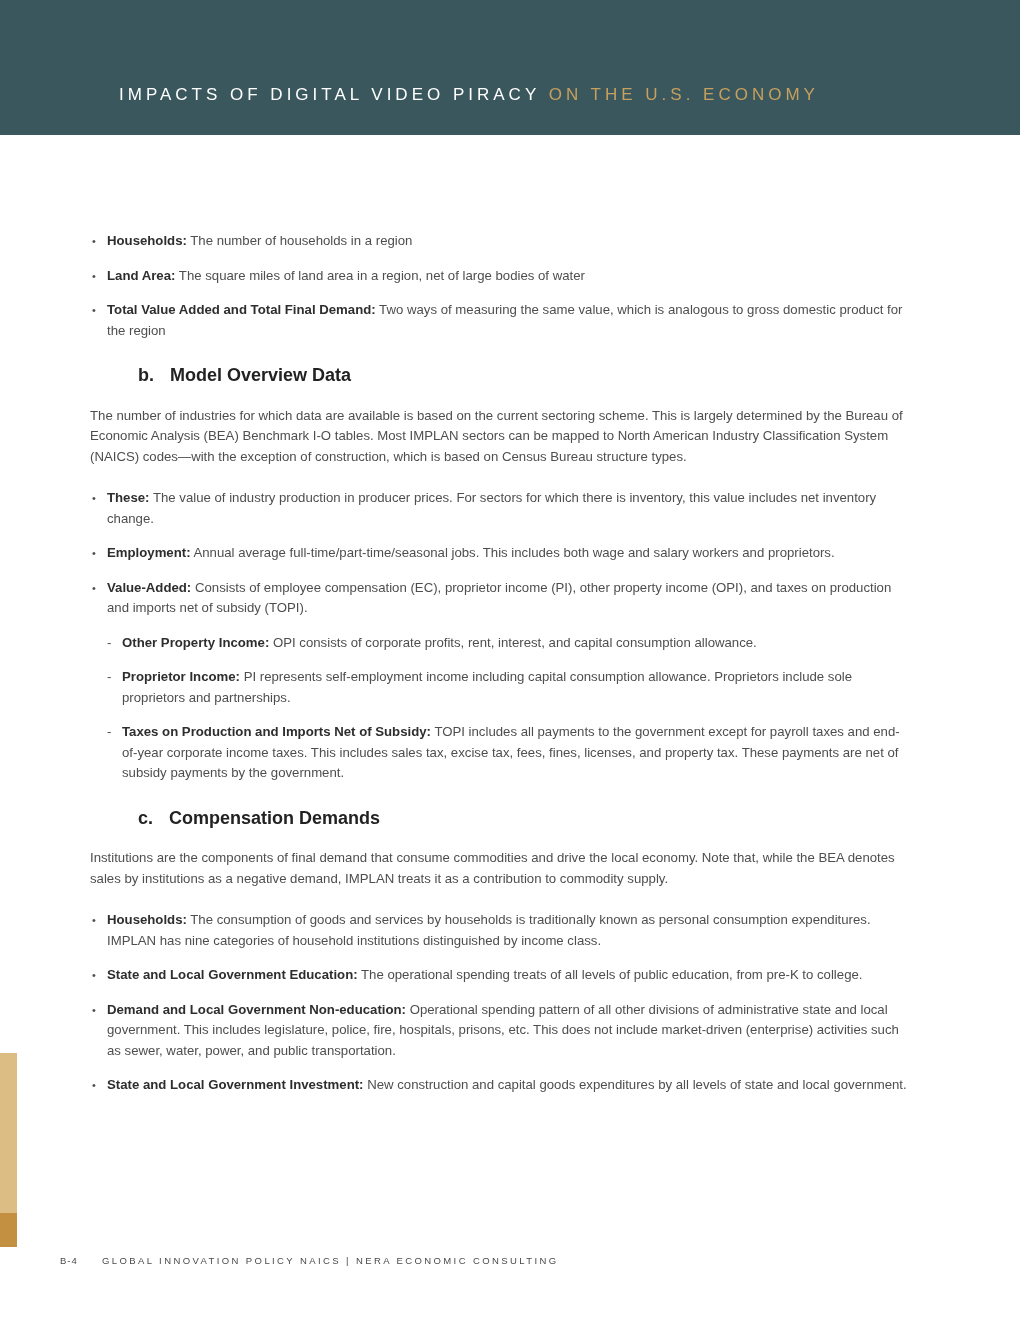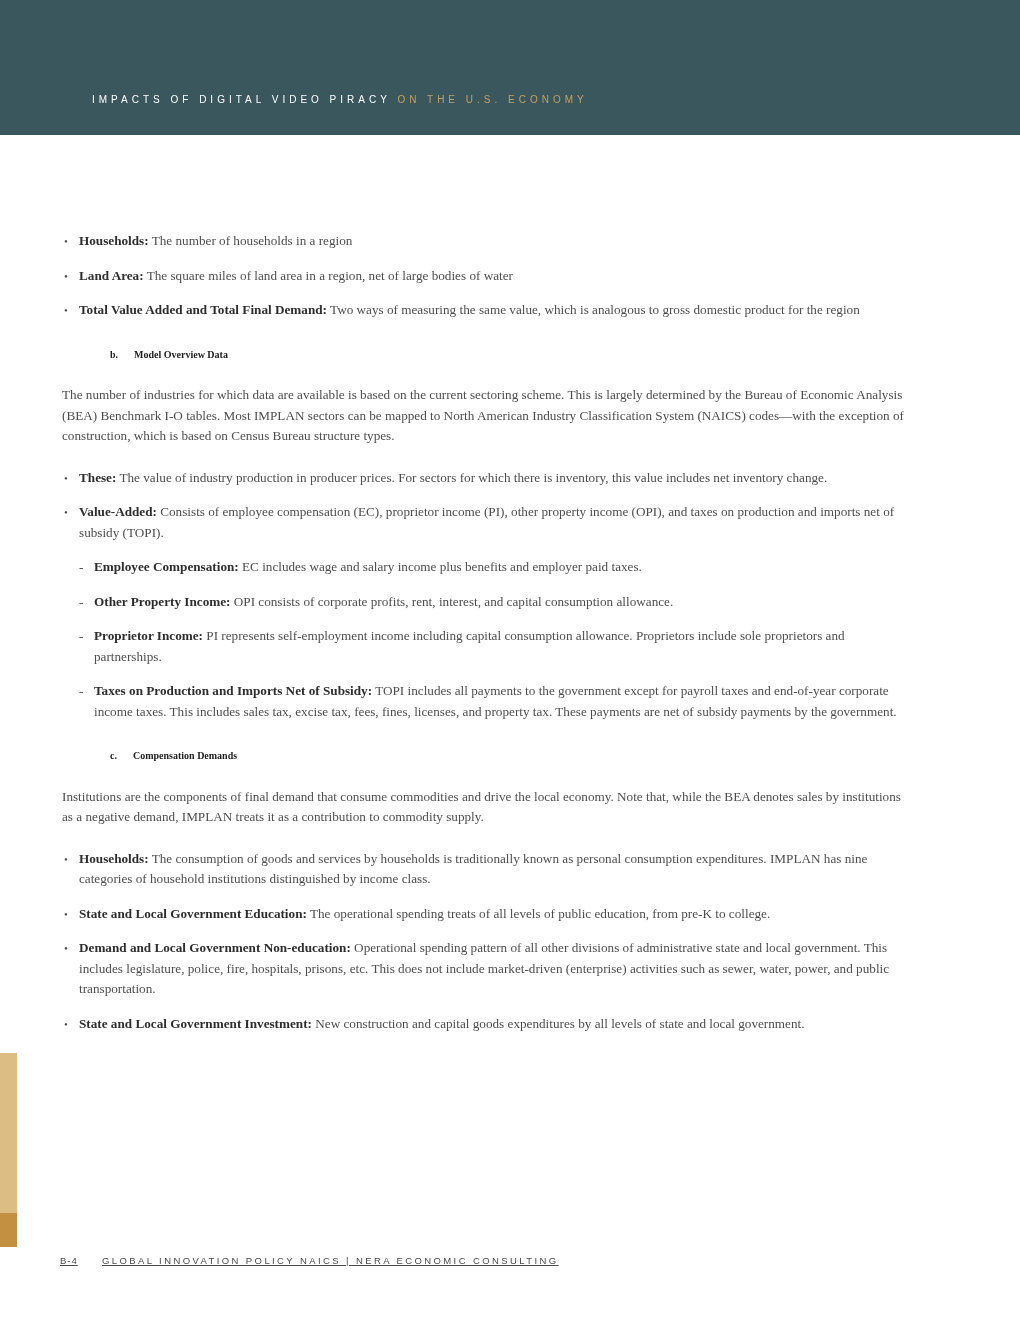--- a/index.html
+++ b/index.html
@@ -17,42 +17,41 @@
 
   
   .banner {
     position: relative;
     width: 100%;
     height: 135px;
     background: #3a575d;
   }
   .banner-title {
     position: absolute;
-    left: 92px;
+    left: 119px;
     bottom: 30px;
-    font-size: 10px;
+    font-size: 17px;
     letter-spacing: 4px;
     font-weight: 500;
     color: #ffffff;
     white-space: nowrap;
   }
   .banner-title .accent { color: #c5a05e; }
 
   
   .gold-bar { position: absolute; left: 0; top: 1053px; width: 17px; }
   .gold-top { width: 17px; height: 160px; background: #dcbe84; }
   .gold-bottom { width: 17px; height: 34px; background: #c29040; }
 
   
   .content {
-    padding: 96px 112px 0 62px;
+    padding: 96px 112px 0 90px;
     color: #4e4e4e;
     font-size: 13.2px;
     line-height: 20.5px;
-    font-family: Liberation Serif, serif;
   }
   .content .lbl { font-weight: bold; color: #2e2e2e; }
 
   ul.bullets { list-style: none; margin: 0 0 0 0; }
   ul.bullets > li {
     position: relative;
     padding-left: 17px;
     margin-bottom: 14px;
   }
   ul.bullets > li::before {
@@ -73,40 +72,39 @@
   ul.sub-bullets > li::before {
     content: "-";
     position: absolute;
     left: 0;
     top: 0;
     color: #4e4e4e;
   }
 
   .section-head {
     margin: 24px 0 16px 48px;
-    font-size: 10px;
+    font-size: 18px;
     font-weight: bold;
     color: #222222;
   }
   .section-head .sec-letter { margin-right: 16px; }
 
   .content p.para { margin: 20px 0 21px 0; }
 
   
   .page-footer {
     position: absolute;
     left: 60px;
     top: 1255px;
     display: flex;
     align-items: flex-end;
     font-size: 9.5px;
     letter-spacing: 2.4px;
     color: #4a4a4a;
     white-space: nowrap;
-    text-decoration: underline;
   }
   .page-footer .page-num { width: 42px; letter-spacing: 1px; }
 </style>
 </head>
 <body>
 
 <div class="page">
 
   <header class="banner">
     <div class="banner-title"><span>IMPACTS OF DIGITAL VIDEO PIRACY </span><span class="accent">ON THE U.S. ECONOMY</span></div>
@@ -124,25 +122,25 @@
       <li><span class="lbl">Land Area:</span> <span>The square miles of land area in a region, net of large bodies of water</span></li>
       <li><span class="lbl">Total Value Added and Total Final Demand:</span> <span>Two ways of measuring the same value, which is analogous to gross domestic product for the region</span></li>
     </ul>
 
     <h3 class="section-head"><span class="sec-letter">b.</span><span class="sec-title">Model Overview Data</span></h3>
 
     <p class="para">The number of industries for which data are available is based on the current sectoring scheme. This is largely determined by the Bureau of Economic Analysis (BEA) Benchmark I-O tables. Most IMPLAN sectors can be mapped to North American Industry Classification System (NAICS) codes—with the exception of construction, which is based on Census Bureau structure types.</p>
 
     <ul class="bullets">
       <li><span class="lbl">These:</span> <span>The value of industry production in producer prices. For sectors for which there is inventory, this value includes net inventory change.</span></li>
+      <li><span class="lbl">Employment:</span> <span>Annual average full-time/part-time/seasonal jobs. This includes both wage and salary workers and proprietors.</span></li>
       <li><span class="lbl">Value-Added:</span> <span>Consists of employee compensation (EC), proprietor income (PI), other property income (OPI), and taxes on production and imports net of subsidy (TOPI).</span></li>
     </ul>
 
     <ul class="sub-bullets">
-      <li><span class="lbl">Employee Compensation:</span> <span>EC includes wage and salary income plus benefits and employer paid taxes.</span></li>
       <li><span class="lbl">Other Property Income:</span> <span>OPI consists of corporate profits, rent, interest, and capital consumption allowance.</span></li>
       <li><span class="lbl">Proprietor Income:</span> <span>PI represents self-employment income including capital consumption allowance. Proprietors include sole proprietors and partnerships.</span></li>
       <li><span class="lbl">Taxes on Production and Imports Net of Subsidy:</span> <span>TOPI includes all payments to the government except for payroll taxes and end-of-year corporate income taxes. This includes sales tax, excise tax, fees, fines, licenses, and property tax. These payments are net of subsidy payments by the government.</span></li>
     </ul>
 
     <h3 class="section-head"><span class="sec-letter">c.</span><span class="sec-title">Compensation Demands</span></h3>
 
     <p class="para">Institutions are the components of final demand that consume commodities and drive the local economy. Note that, while the BEA denotes sales by institutions as a negative demand, IMPLAN treats it as a contribution to commodity supply.</p>
 
     <ul class="bullets">

